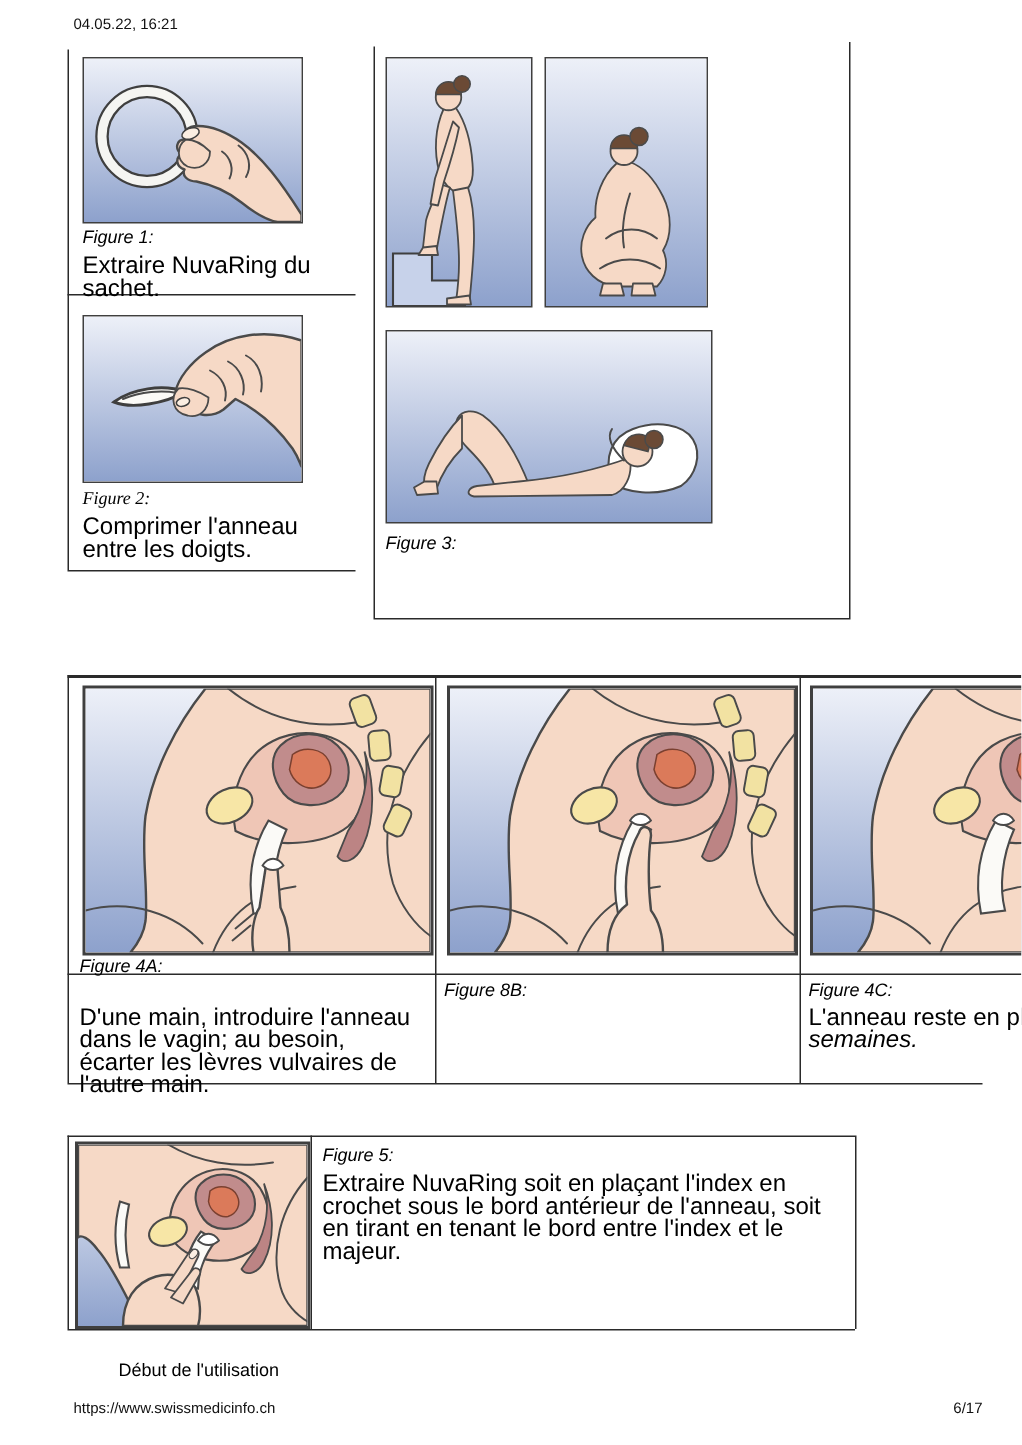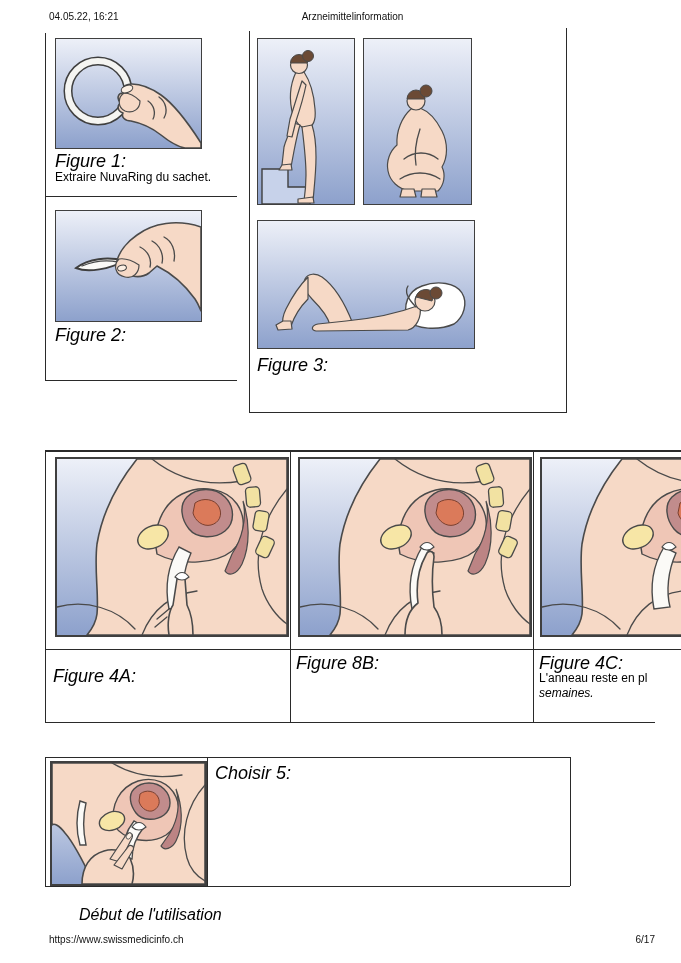--- a/index.html
+++ b/index.html
@@ -11,22 +11,22 @@
   html,body{margin:0;padding:0;background:#ffffff;}
   body{font-family:"Liberation Sans", sans-serif;color:var(--text);}
   .page{position:relative;width:681px;height:963px;background:#fff;overflow:hidden;}
   .abs{position:absolute;padding-left:24px;}
   .vline{position:absolute;width:1px;background:var(--border);}
   .hline{position:absolute;height:1px;background:var(--border);}
   .meta{font-size:10px;color:#111;}
   .imgbox{position:absolute;border:1px solid #3f3f3f;background:#fff;overflow:hidden;}
   .imgbox.thick{border-width:2px;}
   .imgbox svg{display:block;width:100%;height:100%;}
-  .figlabel{position:absolute;font-size:18px;font-style:italic;white-space:nowrap;}
-  .figtext{position:absolute;font-size:12px;line-height:15px;}
+  .figlabel{position:absolute;font-size:12px;font-style:italic;white-space:nowrap;}
+  .figtext{position:absolute;font-size:16px;line-height:15px;}
   .nowrap{white-space:nowrap;}
   
   .skin{fill:var(--skin);stroke:var(--outline);stroke-width:1.6;stroke-linejoin:round;}
   .skin2{fill:var(--skin);stroke:var(--outline);stroke-width:1.2;stroke-linejoin:round;}
   .ln{fill:none;stroke:var(--outline);stroke-width:1.3;stroke-linecap:round;}
   .hair{fill:var(--hair);stroke:var(--outline);stroke-width:1;}
   .mauve{fill:var(--mauve);stroke:var(--outline);stroke-width:1.4;}
   .mauve2{fill:#bc8484;stroke:var(--outline);stroke-width:1.2;}
   .orange{fill:var(--orange);stroke:#7a4030;stroke-width:1;}
   .yellow{fill:var(--yellow);stroke:var(--outline);stroke-width:1.3;}
@@ -46,21 +46,20 @@
   <svg width="0" height="0" style="position:absolute">
     <defs>
       <linearGradient id="bluegrad" x1="0" y1="0" x2="0" y2="1">
         <stop class="grad-top" offset="0"></stop>
         <stop class="grad-bottom" offset="1"></stop>
       </linearGradient>
     </defs>
   </svg>
 
   <div class="abs meta" style="left:25px;top:11px;">04.05.22, 16:21</div>
-  <div class="abs meta" style="left:0;right:0;top:11px;text-align:center;">Arzneimittelinformation</div>
 
   <div class="vline" style="left:45px;top:33px;height:347px;"></div>
   <div class="hline" style="left:45px;top:196px;width:192px;"></div>
   <div class="hline" style="left:45px;top:380px;width:192px;"></div>
   <div class="vline" style="left:249px;top:31px;height:381px;"></div>
   <div class="vline" style="left:566px;top:28px;height:384px;"></div>
   <div class="hline" style="left:249px;top:412px;width:318px;"></div>
 
   <div class="imgbox" style="left:55px;top:38px;width:145px;height:109px;">
     <svg viewBox="0 0 145 109">
@@ -83,21 +82,22 @@
       <path d="M20,57 C32,48 52,45 68,50 C54,58 32,62 20,57 Z" fill="#fbfaf7" stroke="#3f3f3f" stroke-width="2"></path>
       <path class="ln" d="M26,55 C38,50 52,49 62,51"></path>
       <path class="skin" d="M145,16 C121,8 97,12 81,24 C71,31 63,41 61,50 L67,60 C73,66 85,68 93,62 L101,55 C115,62 129,74 139,88 C143,94 144,98 145,100 Z"></path>
       <path class="skin2" d="M63,48 C57,54 59,64 69,66 C77,68 83,62 83,54 C77,50 69,47 63,48 Z"></path>
       <ellipse cx="66" cy="57" rx="4.5" ry="2.8" fill="#fbeee2" stroke="#3f3f3f" stroke-width="1" transform="rotate(-15 66 57)"></ellipse>
       <path class="ln" d="M84,36 C92,40 96,48 94,56"></path>
       <path class="ln" d="M96,30 C104,34 108,44 106,52"></path>
       <path class="ln" d="M108,26 C116,30 120,40 118,50"></path>
     </svg>
   </div>
-  <div class="figlabel" style="left:55px;top:325px;">Figure 2:</div>
+  <div class="figlabel" style="left:55px;top:325px;font-family:Liberation Serif, serif;">Figure 2:</div>
+  <div class="figtext" style="left:55px;top:344px;width:175px;">Comprimer l'anneau entre les doigts.</div>
 
   <div class="imgbox" style="left:257px;top:38px;width:96px;height:165px;">
     <svg viewBox="0 0 96 165">
       <rect width="96" height="165" fill="url(#bluegrad)"></rect>
       <path class="step" d="M4,165 L4,130 L30,130 L30,148 L52,148 L52,165 Z"></path>
       <path class="skin2" d="M38,33 C32,46 31,62 35,76 C38,84 42,88 48,90 C56,88 58,80 57,70 C56,56 52,42 46,33 Z"></path>
       <path class="skin2" d="M44,88 C46,104 48,120 48,136 C48,146 47,155 46,162 L55,162 C56,150 58,134 58,118 C58,104 56,92 54,86 Z"></path>
       <path class="skin2" d="M40,160 L40,164 L56,164 L55,158 Z"></path>
       <path class="skin2" d="M36,84 C32,92 28,100 26,108 L24,126 L33,128 L36,112 C38,102 40,92 42,86 Z"></path>
       <path class="skin2" d="M24,126 L21,131 L34,131 L33,125 Z"></path>
@@ -161,21 +161,22 @@
       <rect x="178" y="5" width="14" height="20" rx="4" class="yellow" transform="rotate(-20 185 15)"></rect>
       <rect x="189" y="28" width="14" height="20" rx="4" class="yellow" transform="rotate(-5 196 38)"></rect>
       <rect x="197" y="52" width="14" height="20" rx="4" class="yellow" transform="rotate(10 204 62)"></rect>
       <rect x="201" y="78" width="14" height="20" rx="4" class="yellow" transform="rotate(25 208 88)"></rect>
       <path class="skin" d="M112,176 C110,164 112,152 116,146 L120,120 C121,114 127,114 128,120 L130,146 C134,154 136,166 136,176 Z"></path>
       <path d="M118,118 C122,112 128,112 132,118 C128,122 122,122 118,118 Z" fill="#ffffff" stroke="#4a4a4a" stroke-width="1.2"></path>
       <path class="ln" d="M100,160 L112,150"></path>
       <path class="ln" d="M98,168 L110,158"></path>
     </svg>
   </div>
-  <div class="figlabel" style="left:53px;top:666px;">Figure 4A:</div>
+  <div class="figlabel" style="left:53px;top:637px;">Figure 4A:</div>
+  <div class="figtext" style="left:53px;top:671px;width:228px;">D'une main, introduire l'anneau dans le vagin; au besoin, écarter les lèvres vulvaires de l'autre main.</div>
 
   <div class="imgbox thick" style="left:298px;top:457px;width:230px;height:176px;">
     <svg viewBox="0 0 230 176">
       <rect width="230" height="176" fill="url(#bluegrad)"></rect>
       <path class="skin" d="M80,0 C60,25 45,55 40,85 C37,110 42,135 40,155 C39,163 35,170 30,176 L230,176 L230,0 Z"></path>
       <path class="ln" d="M0,148 C30,140 60,150 78,170"></path>
       <path class="ln" d="M85,176 C95,150 115,135 140,132"></path>
       <path class="ln" d="M230,30 C205,60 195,95 205,130 C210,145 220,158 230,165"></path>
       <path class="ln" d="M95,0 C120,20 150,28 185,22"></path>
       <path class="pale" d="M100,95 C95,70 105,45 125,35 C145,25 170,30 180,45 C190,60 188,80 175,92 C160,104 125,108 100,95 Z"></path>
@@ -233,20 +234,21 @@
       <path class="orange" d="M88,31 C94,26 103,28 106,34 C109,40 106,46 100,48 C94,49 88,44 87,38 Z"></path>
       <path class="whitepart" d="M70,95 C70,82 74,68 82,58 L92,64 C84,74 80,86 80,96 Z"></path>
       <ellipse cx="60" cy="58" rx="13" ry="9" class="bladder" transform="rotate(-20 60 58)"></ellipse>
       <path class="skin" d="M30,121 C30,104 38,92 52,88 C62,85 72,88 78,95 C82,104 82,114 80,121 Z"></path>
       <path class="skin2" d="M58,96 L74,72 C76,68 82,70 80,75 L68,99 Z"></path>
       <path class="skin2" d="M62,102 L76,84 C78,81 83,83 81,87 L70,106 Z"></path>
       <ellipse cx="77" cy="73" rx="3.5" ry="2.3" fill="#fbeee2" stroke="#4a4a4a" stroke-width="0.8" transform="rotate(-50 77 73)"></ellipse>
       <path d="M80,64 C84,58 90,58 94,64 C90,68 84,68 80,64 Z" fill="#ffffff" stroke="#4a4a4a" stroke-width="1.2"></path>
     </svg>
   </div>
-  <div class="figlabel" style="left:215px;top:763px;">Choisir 5:</div>
-
-  <div class="abs" style="left:55px;top:906px;font-size:16px;font-style:italic;">Début de l'utilisation</div>
+  <div class="figlabel" style="left:215px;top:763px;">Figure 5:</div>
+  <div class="figtext" style="left:215px;top:782px;width:350px;">Extraire NuvaRing soit en plaçant l'index en crochet sous le bord antérieur de l'anneau, soit en tirant en tenant le bord entre l'index et le majeur.</div>
+
+  <div class="abs" style="left:55px;top:906px;font-size:12px;">Début de l'utilisation</div>
 
   <div class="abs meta" style="left:25px;top:934px;">https://www.swissmedicinfo.ch</div>
   <div class="abs meta" style="right:26px;top:934px;">6/17</div>
 
 </div>
 
 </body></html>

